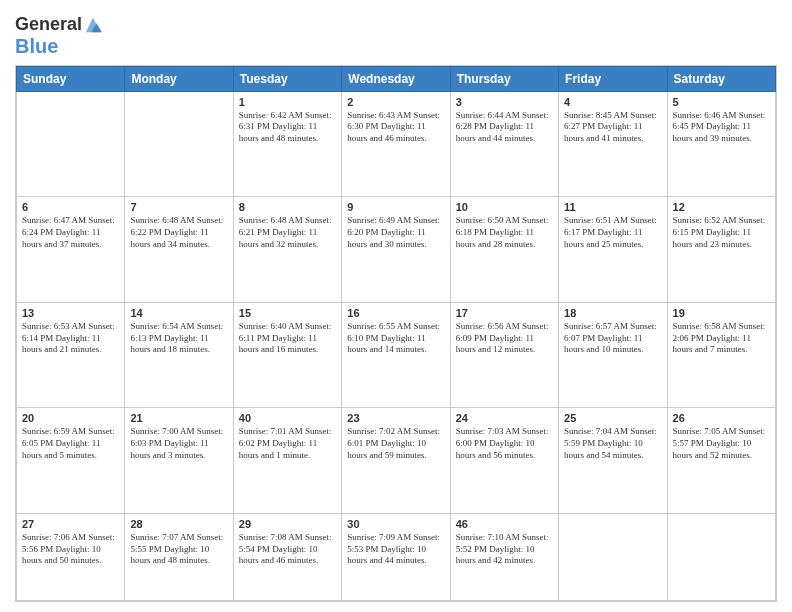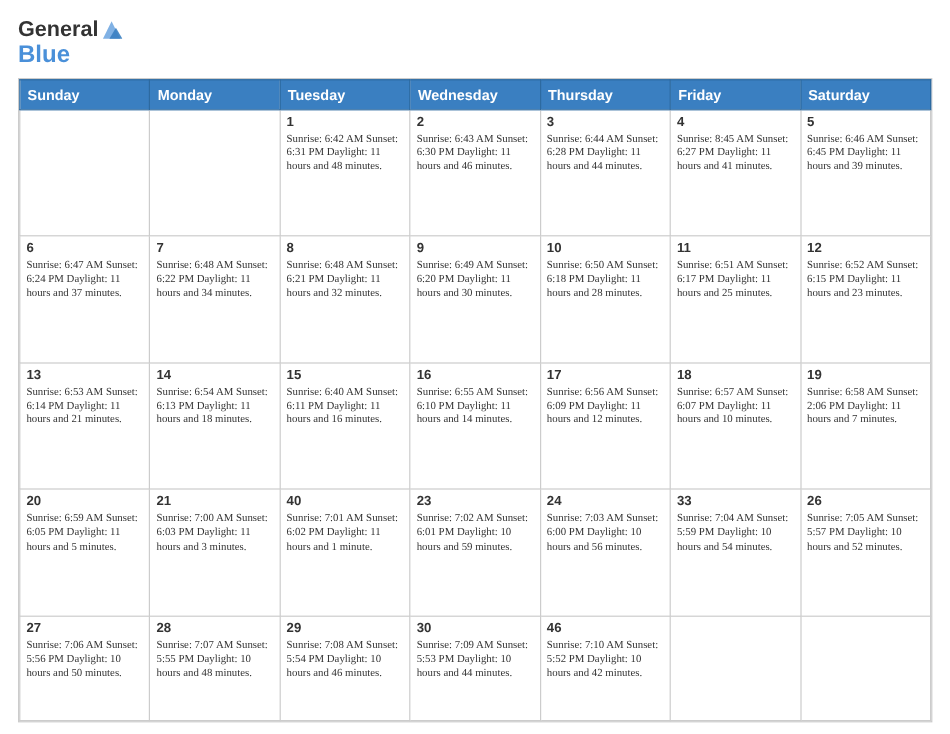--- a/index.html
+++ b/index.html
@@ -284,21 +284,21 @@
 Sunset: 6:01 PM
 Daylight: 10 hours and 59 minutes.</div>
             </td>
             <td>
               <span class="day-num">24</span>
               <div class="cell-content">Sunrise: 7:03 AM
 Sunset: 6:00 PM
 Daylight: 10 hours and 56 minutes.</div>
             </td>
             <td>
-              <span class="day-num">33</span>
+              <span class="day-num">25</span>
               <div class="cell-content">Sunrise: 7:04 AM
 Sunset: 5:59 PM
 Daylight: 10 hours and 54 minutes.</div>
             </td>
             <td>
               <span class="day-num">26</span>
               <div class="cell-content">Sunrise: 7:05 AM
 Sunset: 5:57 PM
 Daylight: 10 hours and 52 minutes.</div>
             </td>

